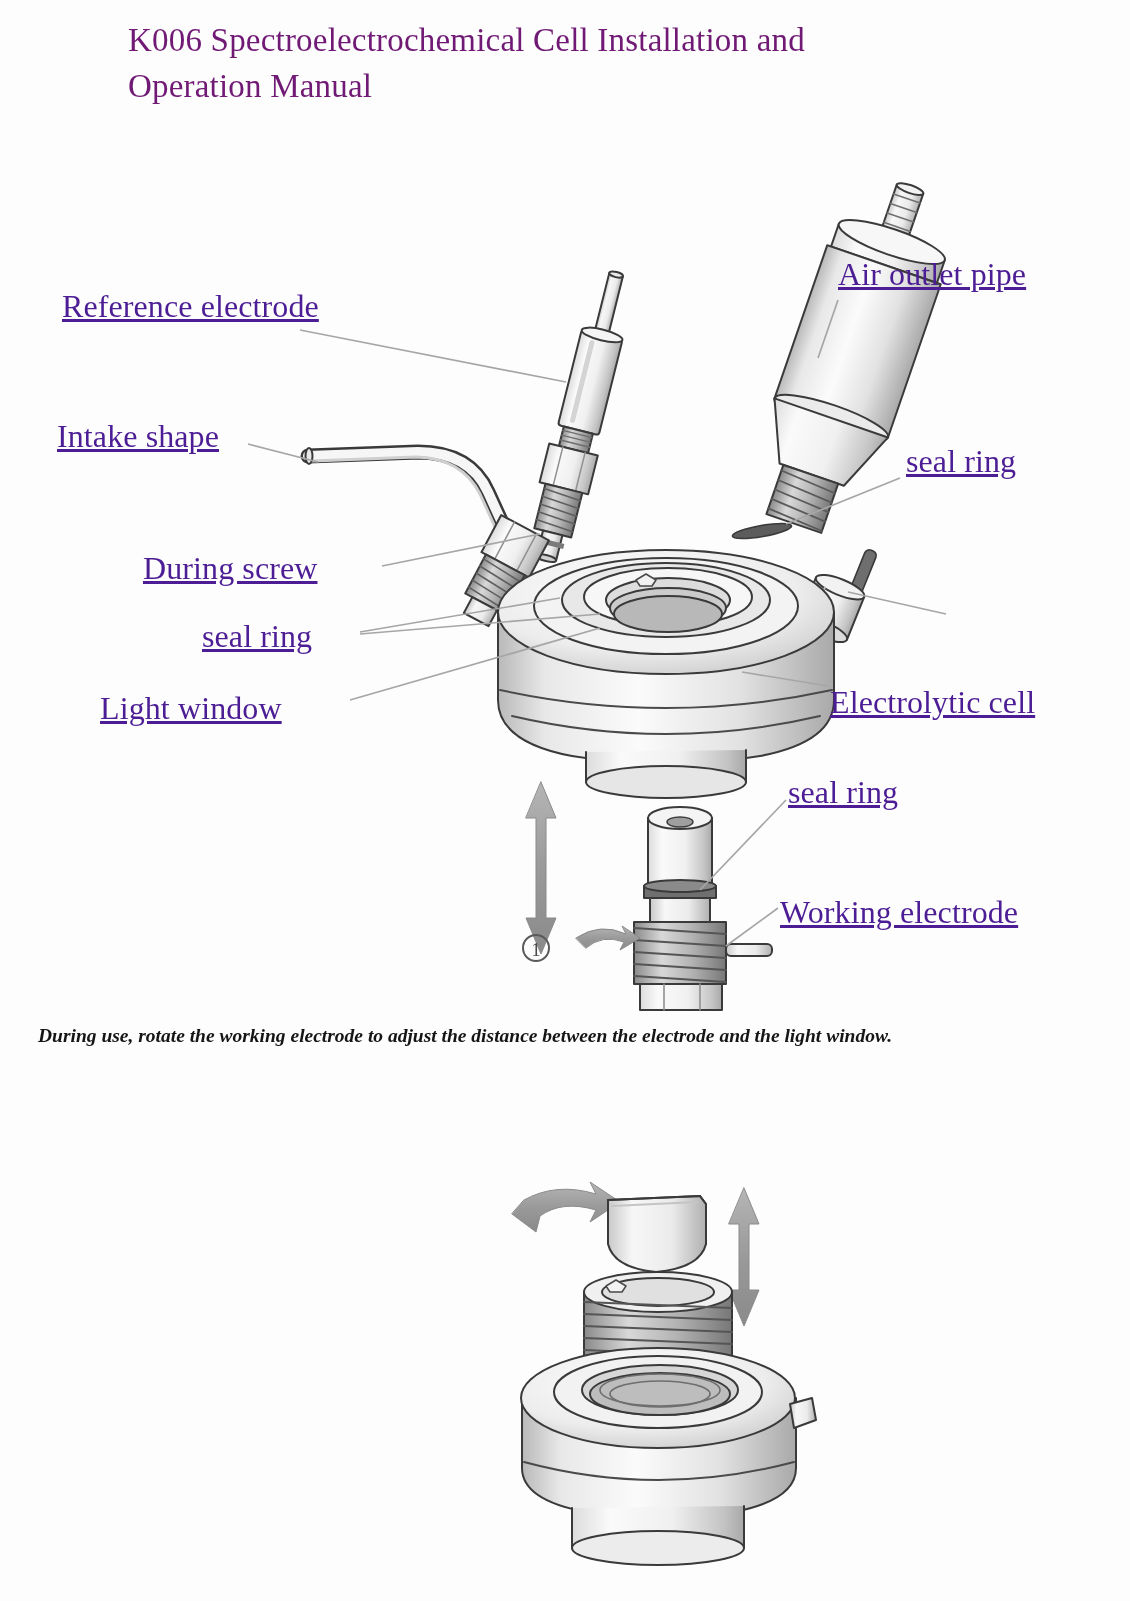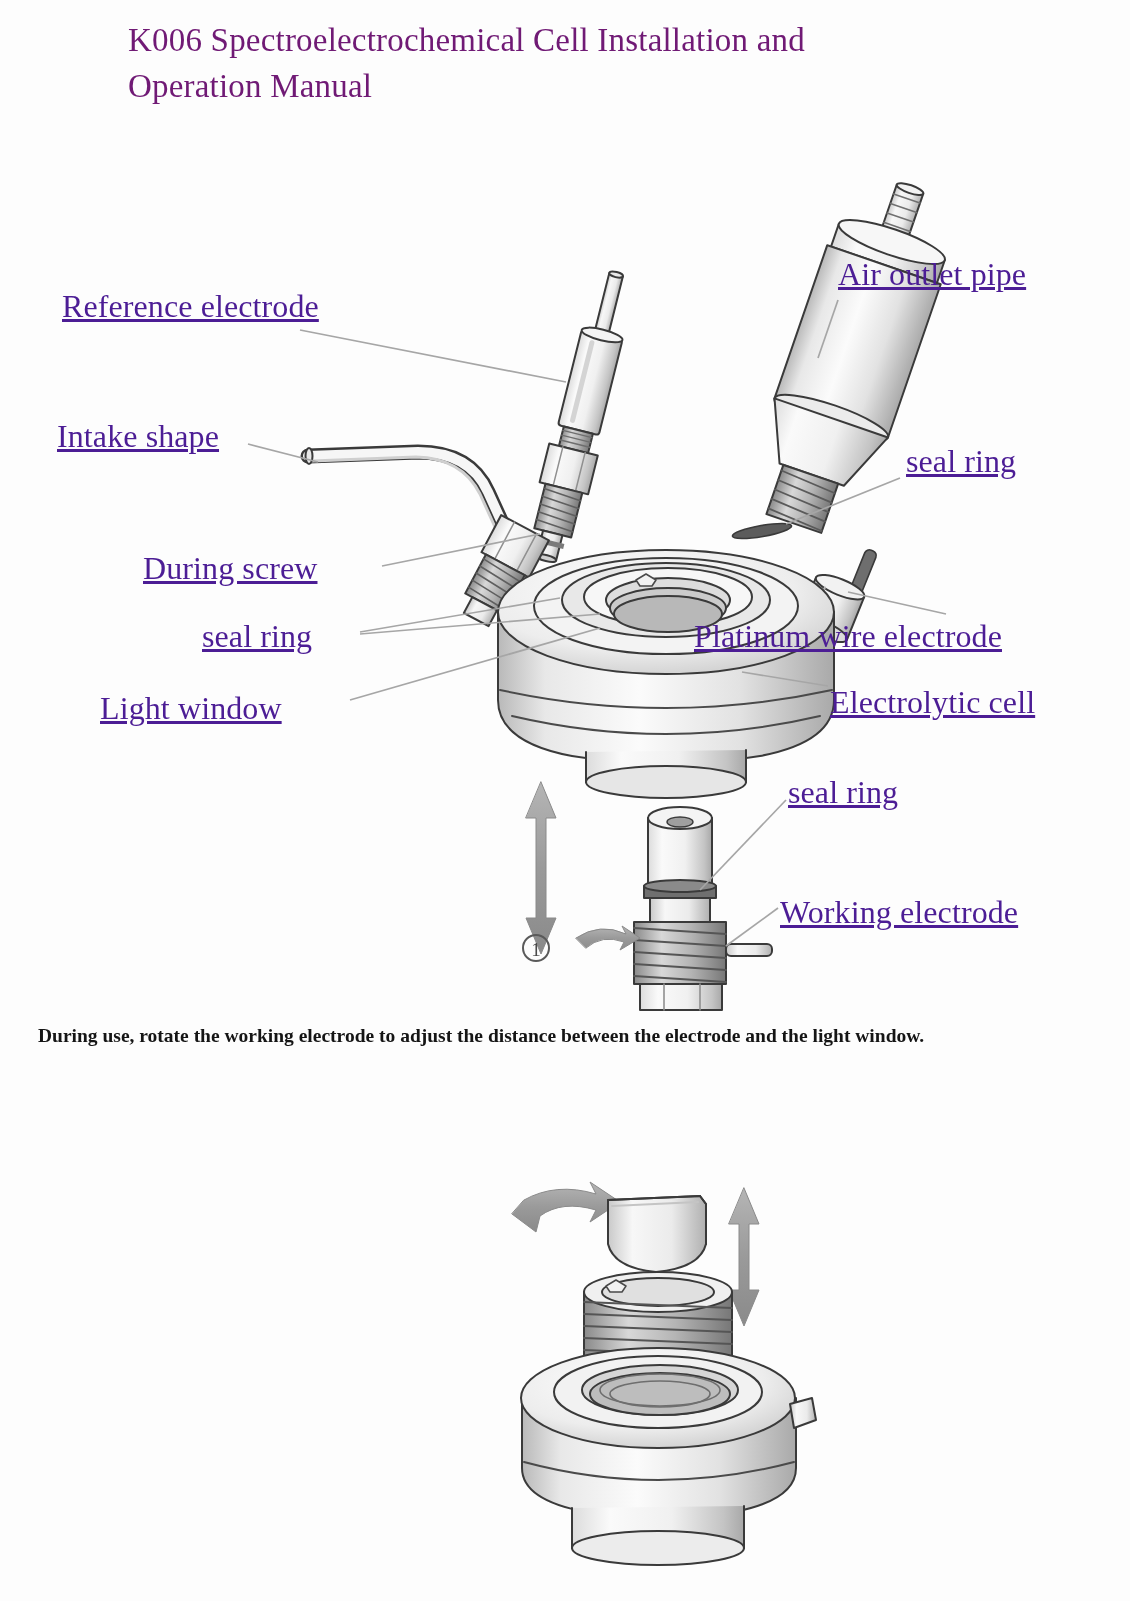--- a/index.html
+++ b/index.html
@@ -49,21 +49,21 @@
   #body-text {
     position: absolute;
     left: 38px;
     top: 1022px;
     width: 1060px;
     font-size: 19.5px;
     line-height: 1.46;
     font-weight: bold;
     color: #151515;
   }
-  #body-text .bline { display: block; white-space: nowrap; }
+  #body-text .bline { display: block; white-space: nowrap; font-style: italic; }
 
   
   .art {
     position: absolute;
     left: 0; top: 0;
     width: 1130px;
     height: 1601px;
     pointer-events: none;
   }
   .leaders { position: absolute; left:0; top:0; width:1130px; height:1601px; }
@@ -298,21 +298,20 @@
     </g>
   </svg>
 
   <div class="label" style="left:62px;  top:290px;">Reference electrode</div>
   <div class="label" style="left:57px;  top:420px;">Intake shape</div>
   <div class="label" style="left:143px; top:552px;">During screw</div>
   <div class="label" style="left:202px; top:620px;">seal ring</div>
   <div class="label" style="left:100px; top:692px;">Light window</div>
   <div class="label" style="left:838px; top:258px;">Air outlet pipe</div>
   <div class="label" style="left:906px; top:445px;">seal ring</div>
-  <div class="label" style="left:694px; top:620px;">Platinum wire electrode</div>
   <div class="label" style="left:830px; top:686px;">Electrolytic cell</div>
   <div class="label" style="left:788px; top:776px;">seal ring</div>
   <div class="label" style="left:780px; top:896px;">Working electrode</div>
 
   <div id="body-text">
     <span class="bline">During use, rotate the working electrode to adjust the distance between the electrode and the light window.</span>
   </div>
 
   <svg class="art" viewBox="0 0 1130 1601" xmlns="http://www.w3.org/2000/svg">
     <g stroke="#3a3a3a" fill="none" stroke-width="2" stroke-linejoin="round" stroke-linecap="round">

